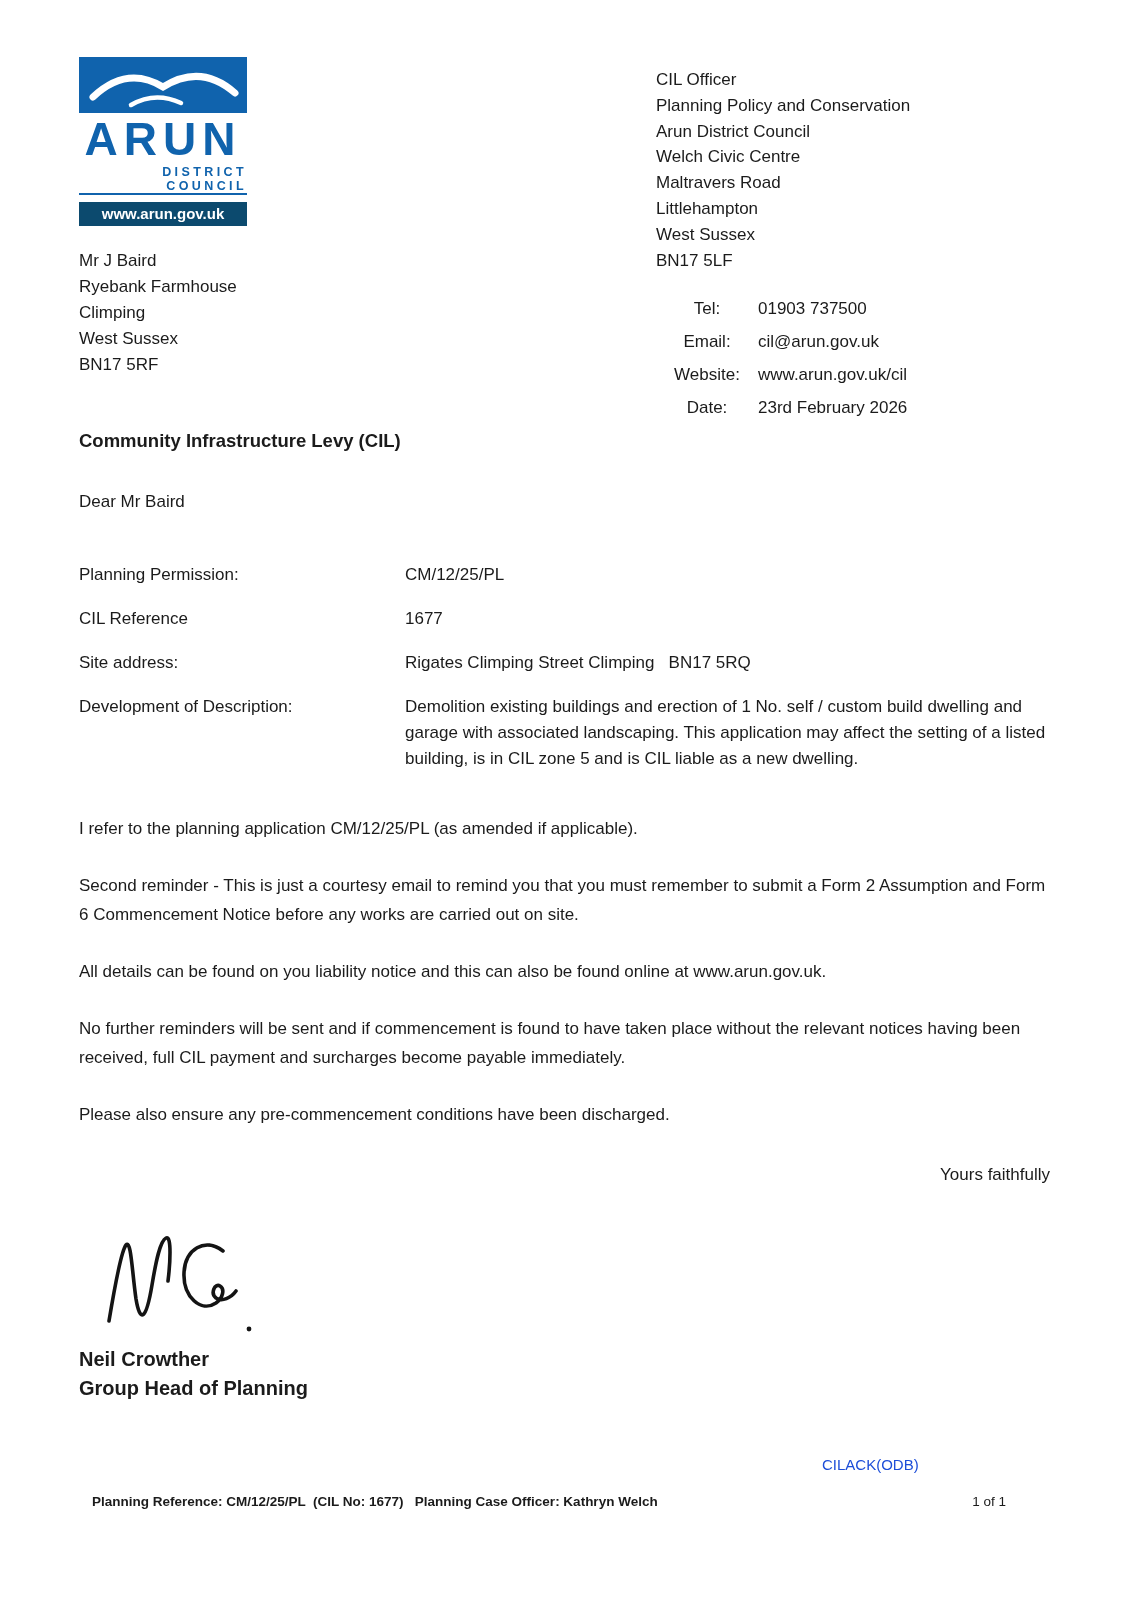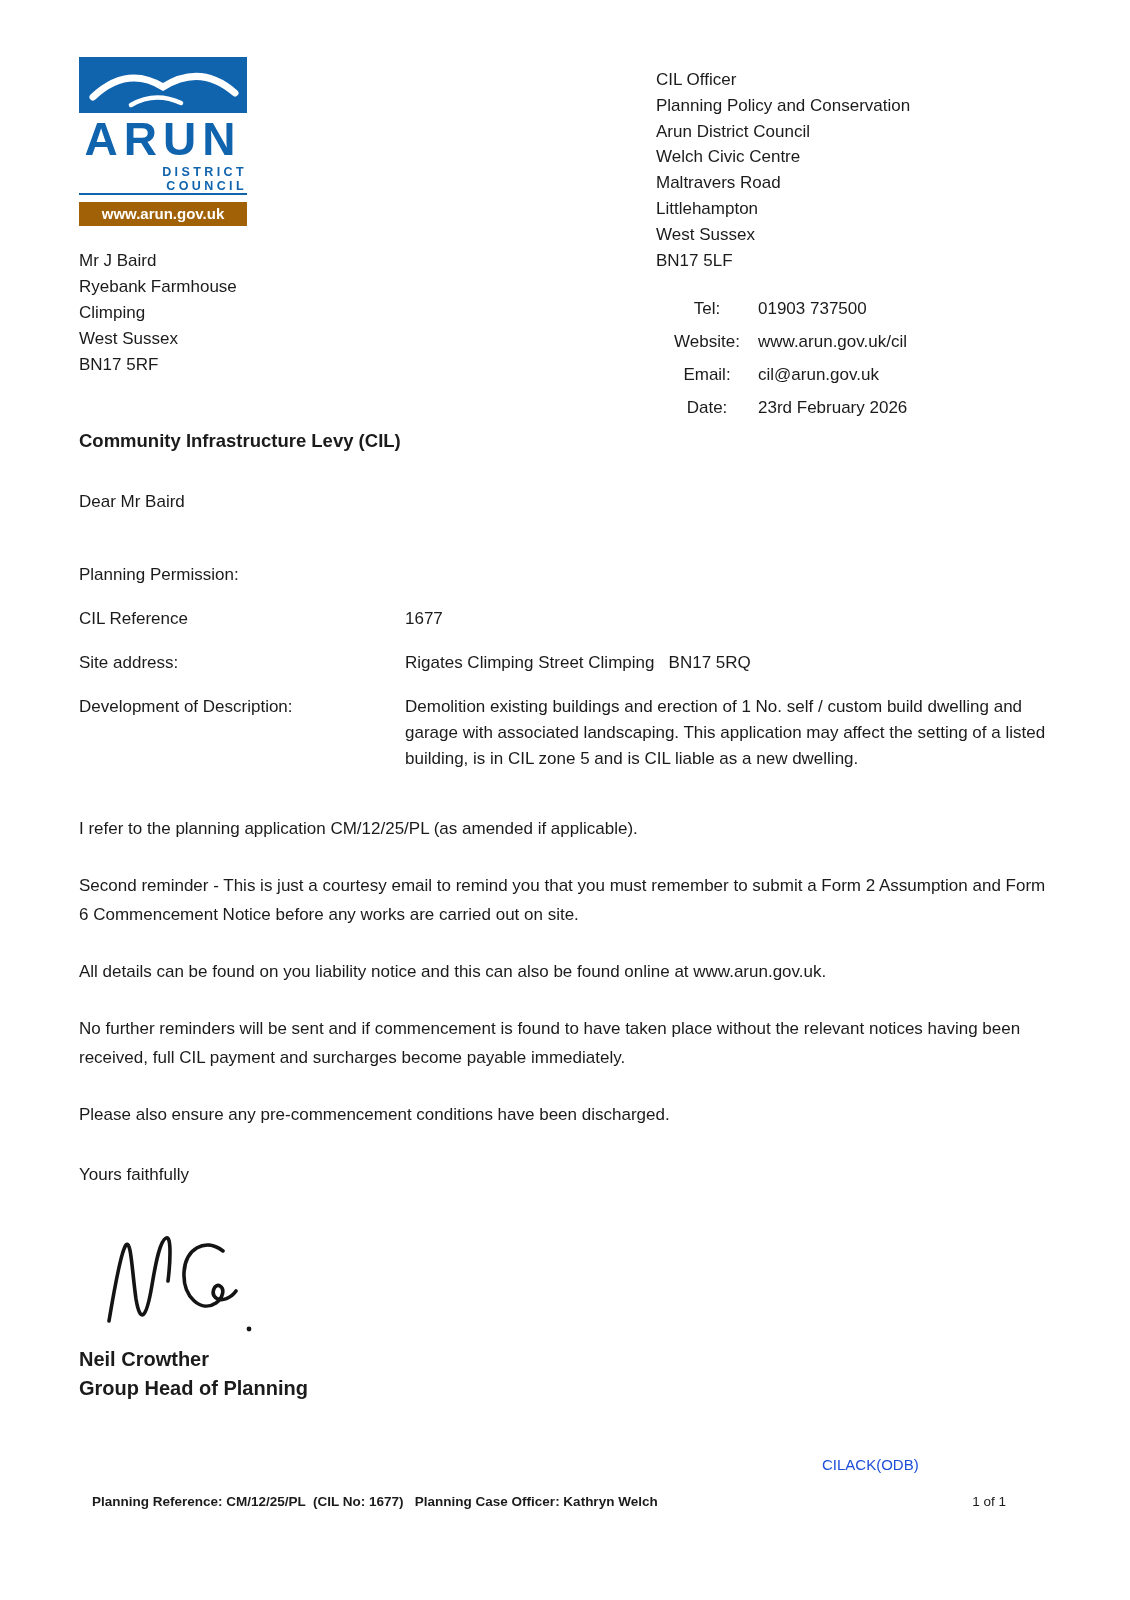--- a/index.html
+++ b/index.html
@@ -38,21 +38,21 @@
     color: #1063ad;
     font-weight: bold;
     font-size: 12.5px;
     letter-spacing: 3.4px;
     text-align: right;
     margin-top: 2px;
     border-bottom: 2px solid #1063ad;
   }
   .logo-web {
     margin-top: 7px;
-    background: #a16207;
+    background: #0c4a6e;
     color: #ffffff;
     font-weight: bold;
     font-size: 15px;
     text-align: center;
     padding: 3px 0 4px 0;
   }
 
   .recipient { margin-top: 22px; line-height: 26px; }
 
   .sender { line-height: 25.8px; }
@@ -65,21 +65,21 @@
   .salutation { margin-top: 40px; }
 
   .details { margin-top: 50px; }
   .detail-row { display: flex; margin-bottom: 18px; line-height: 26px; }
   .detail-label { width: 326px; flex-shrink: 0; }
   .detail-value { flex: 1; white-space: pre-wrap; }
 
   .paragraphs { margin-top: 42px; }
   .para { line-height: 29px; margin-bottom: 28px; }
 
-  .closing { margin-top: 36px; }
+  .closing { margin-top: 36px; text-align: right; }
 
   .signature-wrap { margin: 38px 0 0 22px; height: 118px; }
 
   .signatory { margin-top: 4px; font-weight: bold; line-height: 29px; font-size: 20px; }
 
   .watermark {
     position: absolute;
     left: 822px;
     top: 1408px;
     color: #1d4ed8;
@@ -138,41 +138,42 @@
         <div>West Sussex</div>
         <div>BN17 5LF</div>
       </div>
 
       <div class="contacts">
         <div class="contact-row">
           <span class="contact-label">Tel:</span>
           <span class="contact-value">01903 737500</span>
         </div>
         <div class="contact-row">
+          <span class="contact-label">Email:</span>
+          <span class="contact-value">cil@arun.gov.uk</span>
+        </div>
+        <div class="contact-row">
           <span class="contact-label">Website:</span>
           <span class="contact-value">www.arun.gov.uk/cil</span>
         </div>
         <div class="contact-row">
-          <span class="contact-label">Email:</span>
-          <span class="contact-value">cil@arun.gov.uk</span>
-        </div>
-        <div class="contact-row">
           <span class="contact-label">Date:</span>
           <span class="contact-value">23rd February 2026</span>
         </div>
       </div>
     </div>
   </div>
 
   <div class="subject">Community Infrastructure Levy (CIL)</div>
   <div class="salutation">Dear Mr Baird</div>
 
   <div class="details">
     <div class="detail-row">
       <span class="detail-label">Planning Permission:</span>
+      <span class="detail-value">CM/12/25/PL</span>
     </div>
     <div class="detail-row">
       <span class="detail-label">CIL Reference</span>
       <span class="detail-value">1677</span>
     </div>
     <div class="detail-row">
       <span class="detail-label">Site address:</span>
       <span class="detail-value">Rigates Climping Street Climping   BN17 5RQ</span>
     </div>
     <div class="detail-row">

